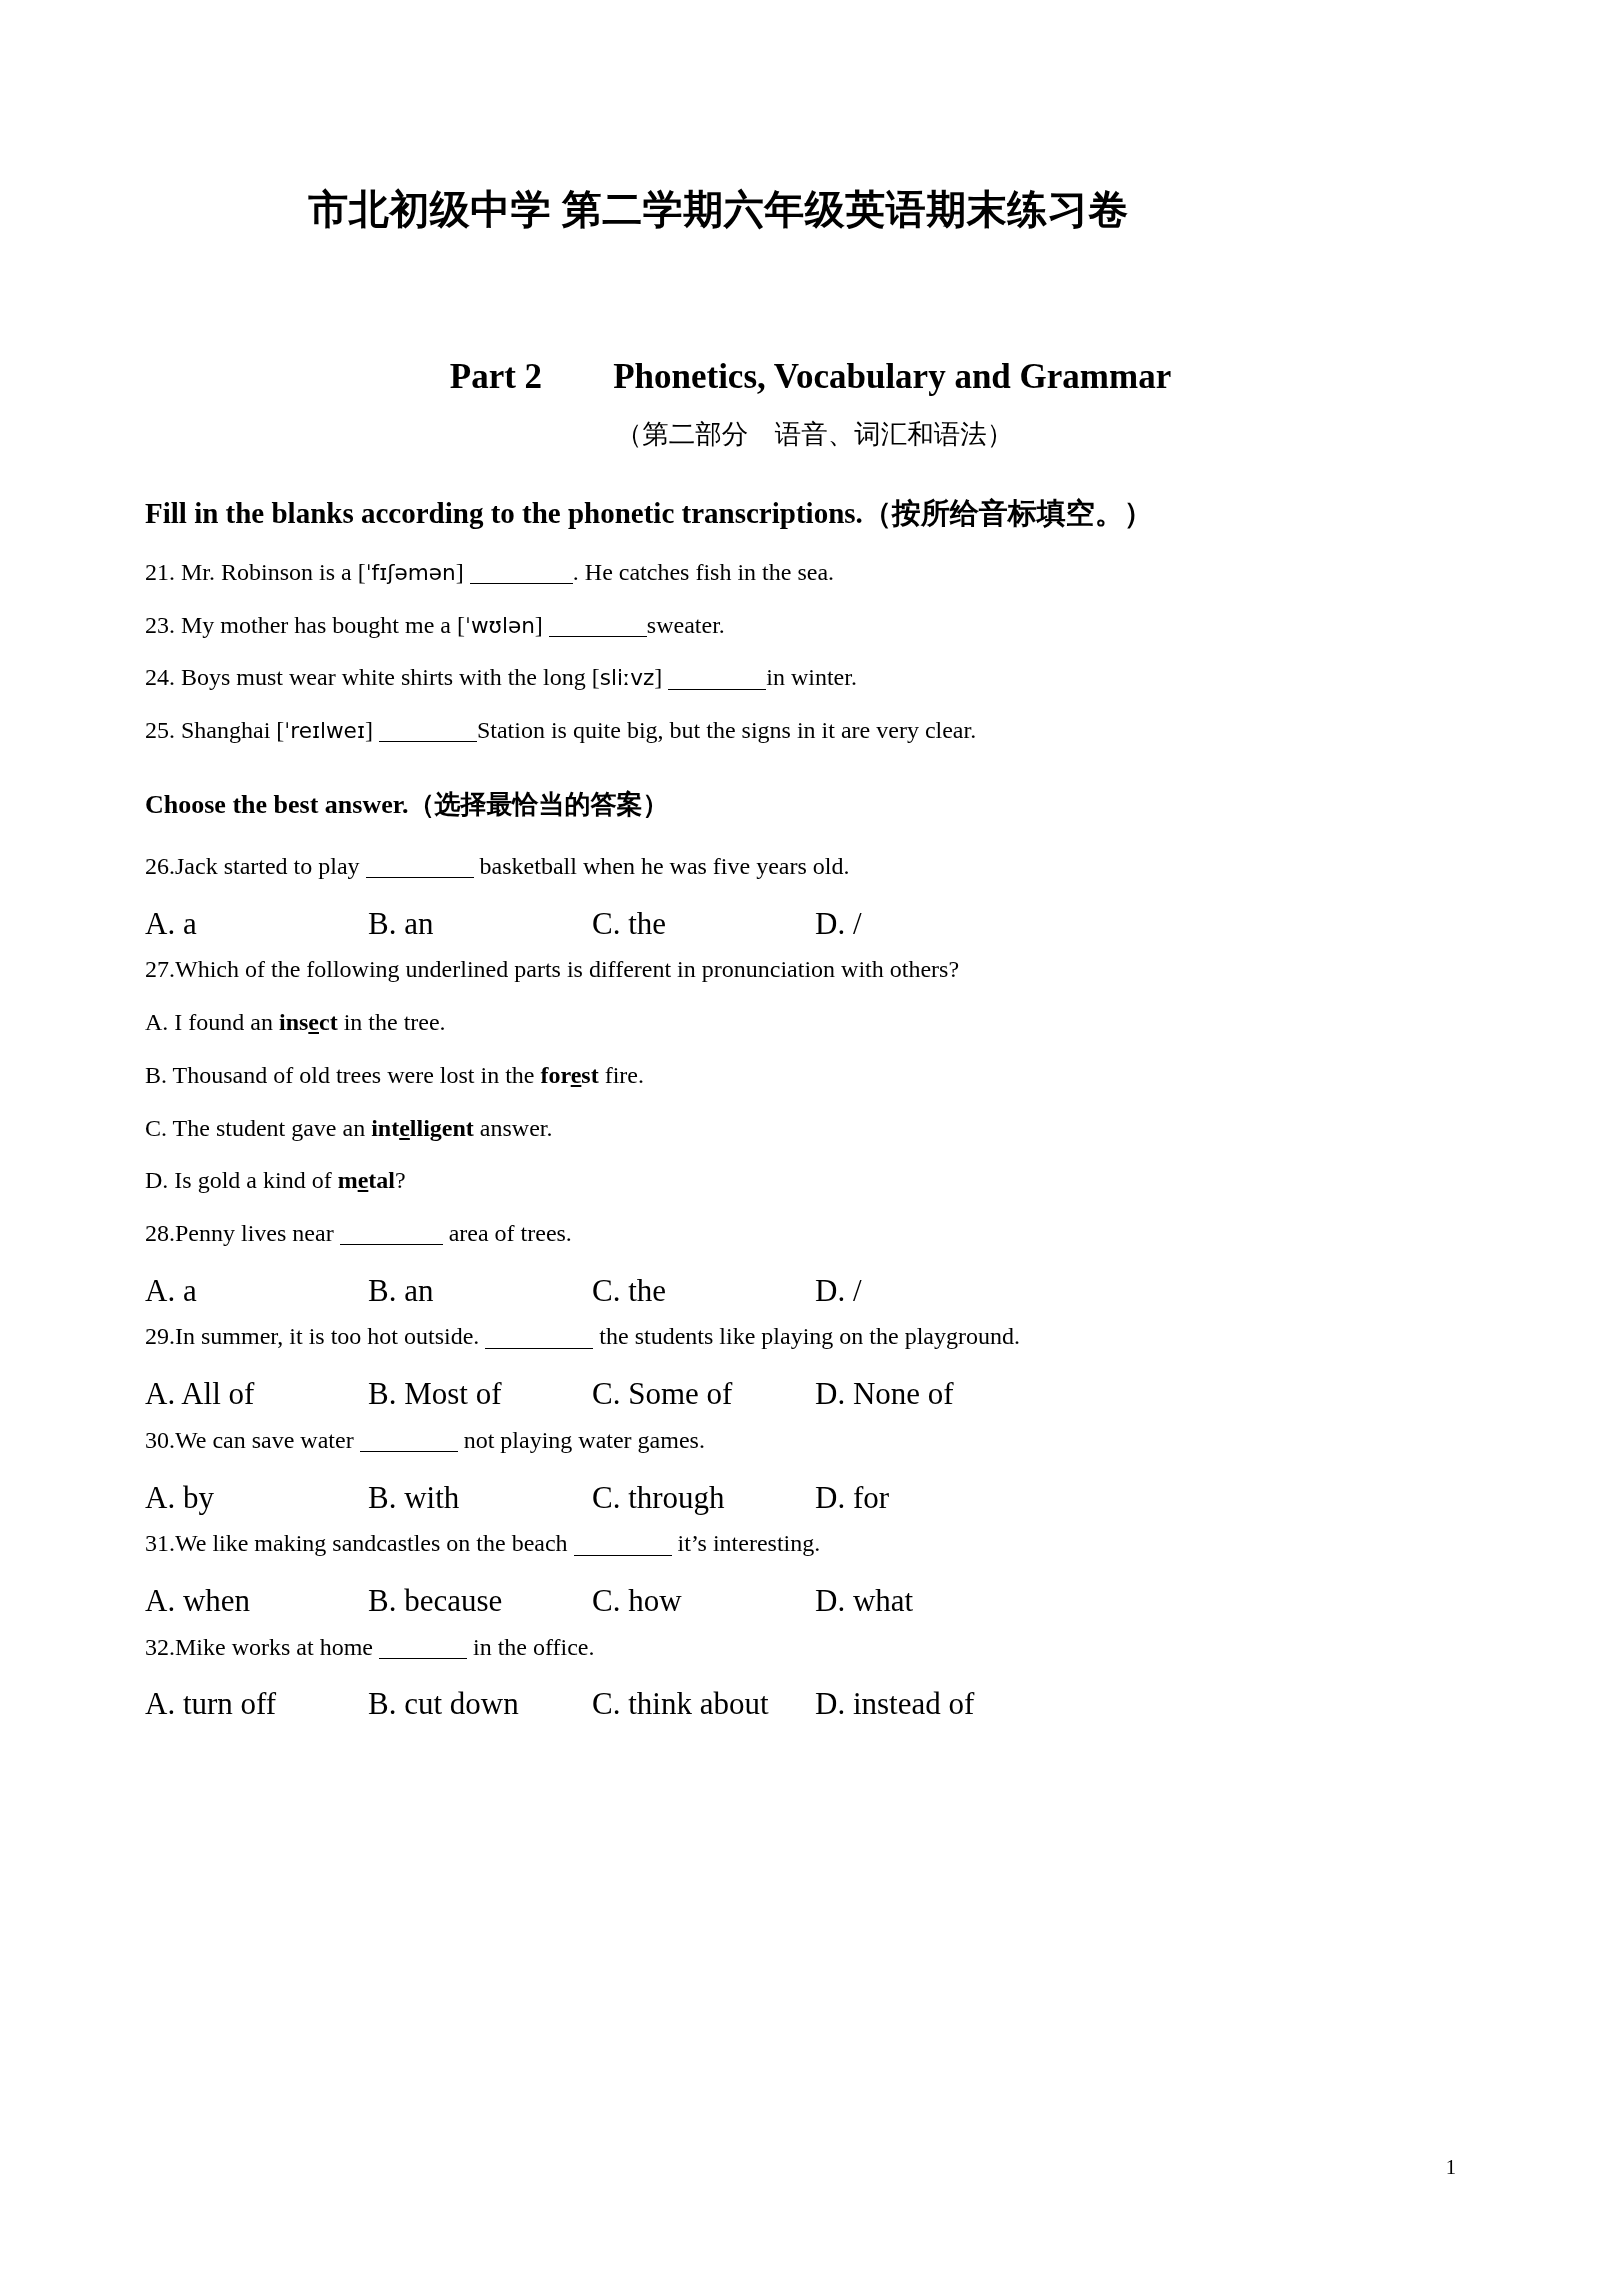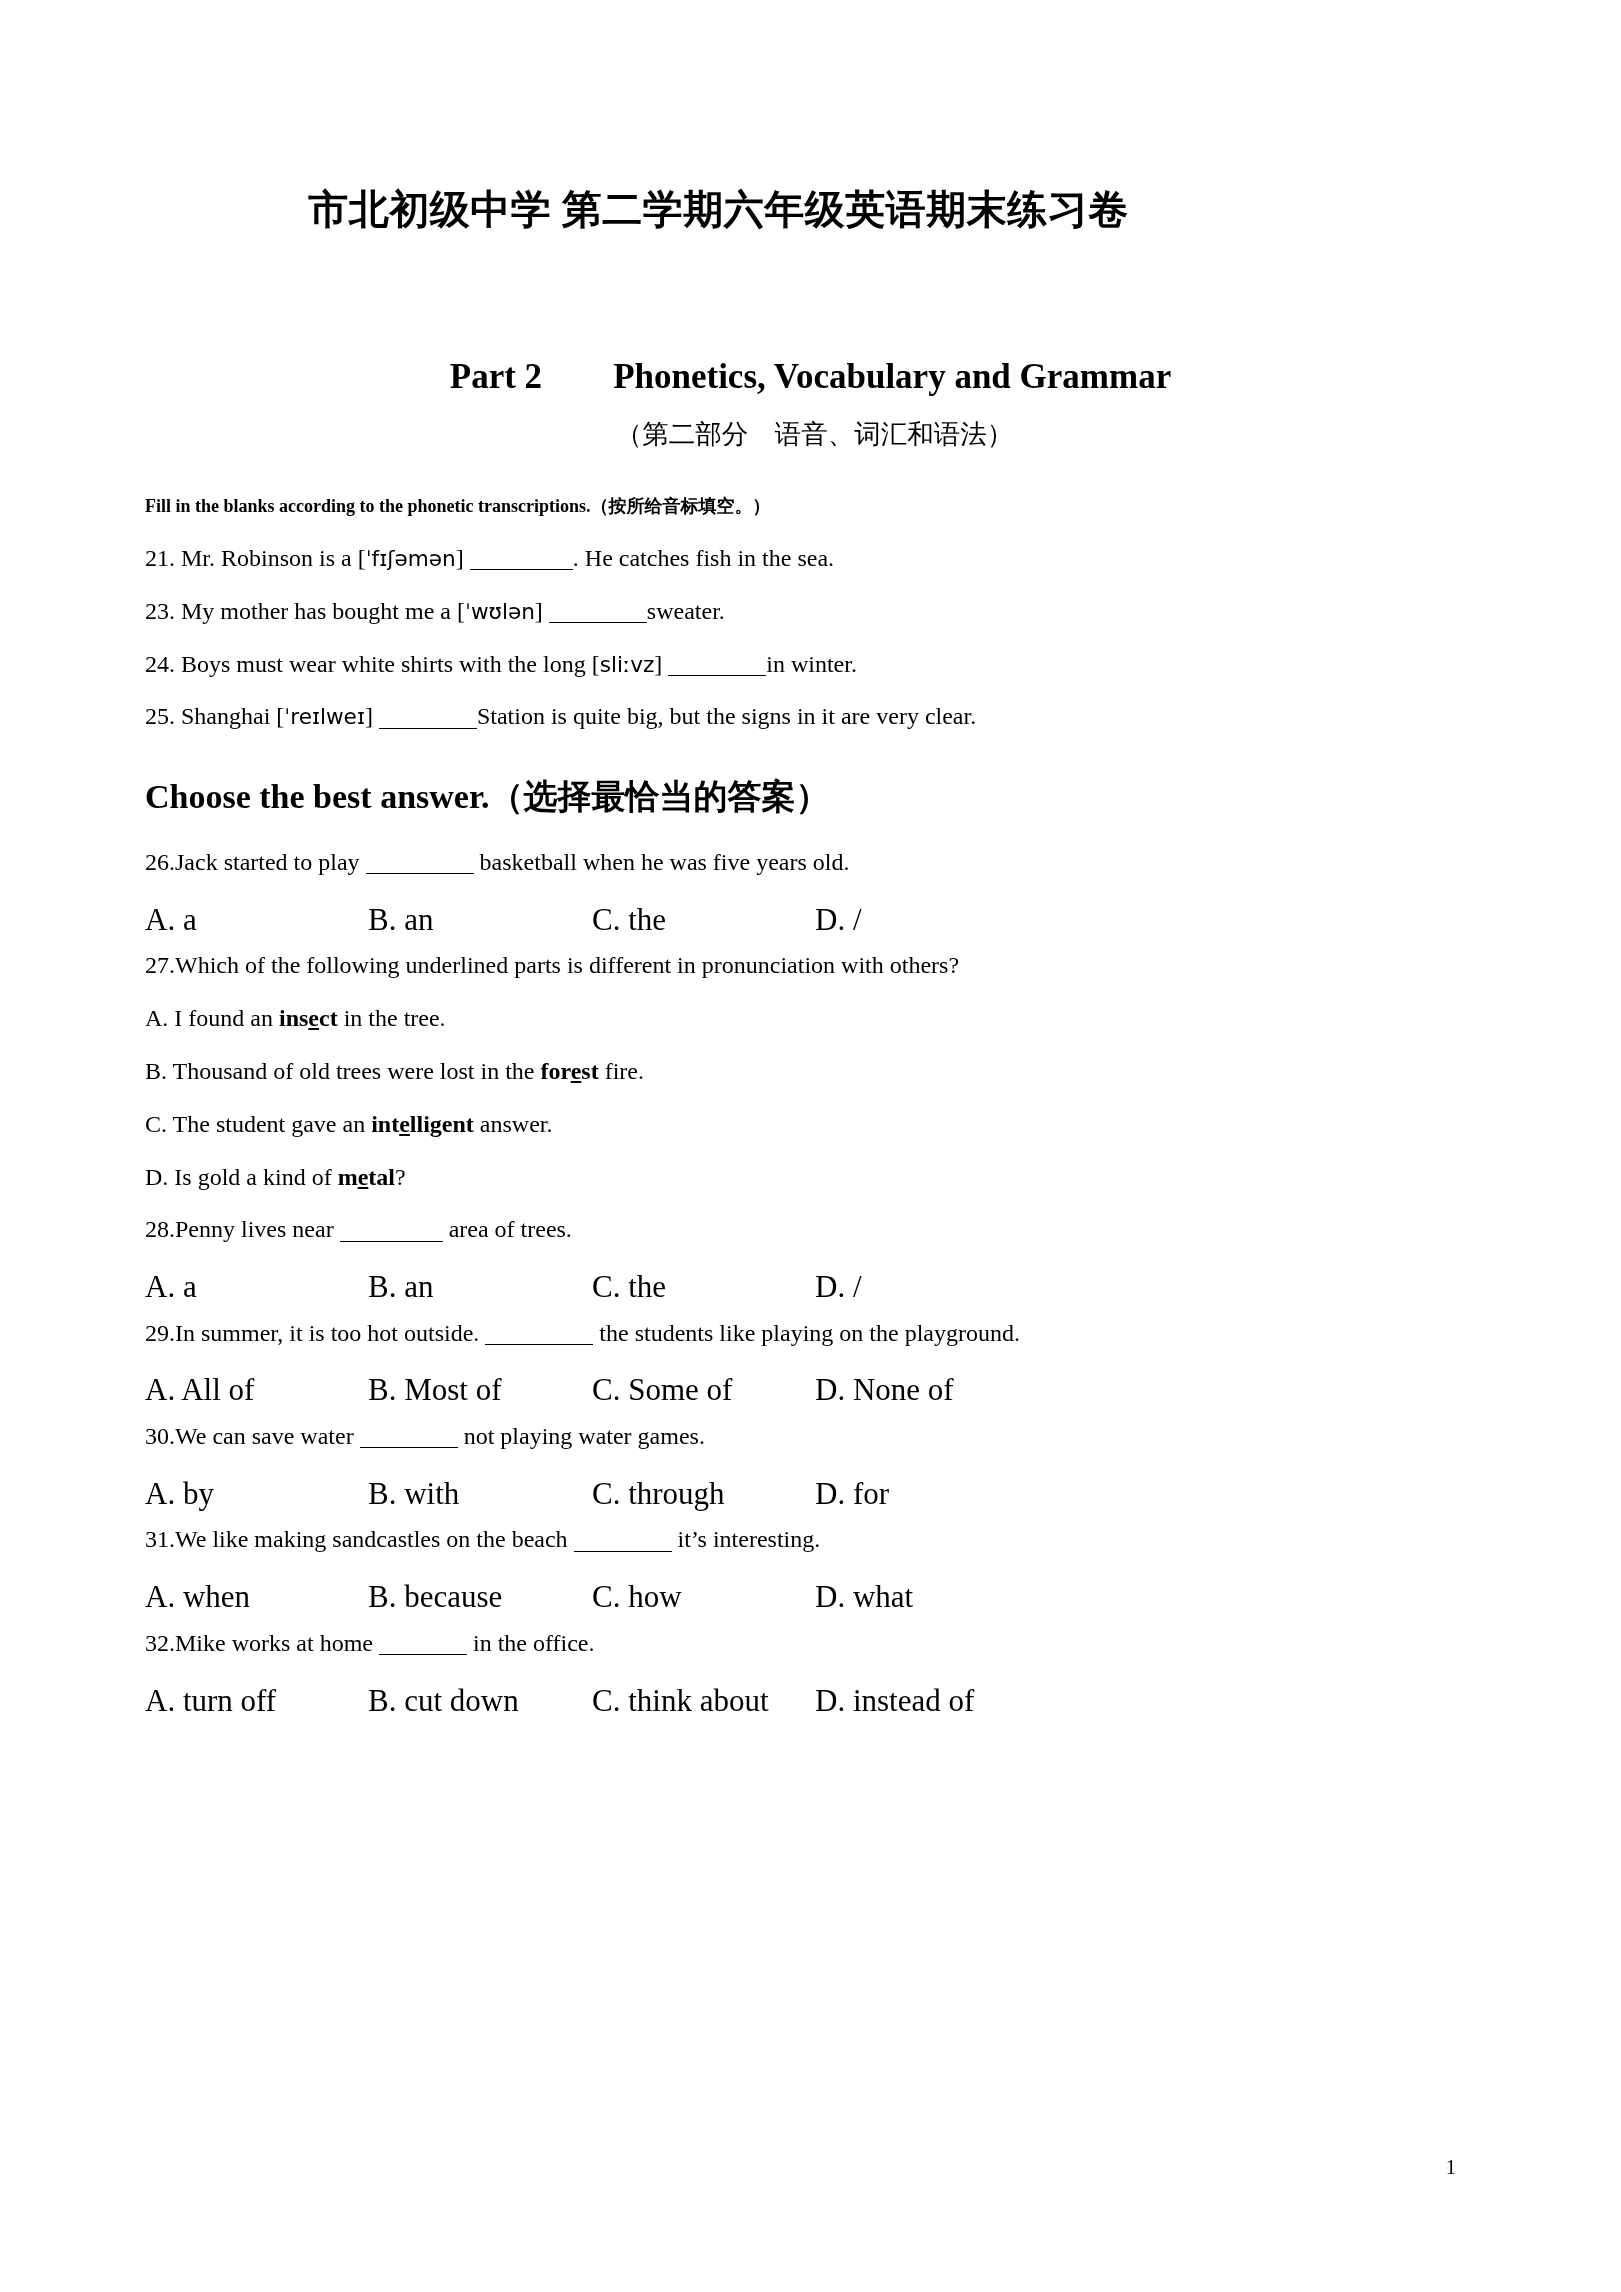--- a/index.html
+++ b/index.html
@@ -59,27 +59,27 @@
     font-weight: normal;
   }
   
   .body-col {
     position: absolute;
     left: 145px;
     top: 495px;
     width: 1343px;
   }
   .section-title {
-    font-size: 18px;
+    font-size: 29px;
     font-weight: bold;
     margin: 0 0 25.5px 0;
     line-height: 1.25;
   }
   .section-title.second {
-    font-size: 34px;
+    font-size: 26px;
     margin-top: 43px;
     margin-bottom: 29px;
   }
   .q-line {
     font-size: 24px;
     line-height: 1.3;
     margin: 0 0 21.6px 0;
     white-space: nowrap;
   }
   .blank {

